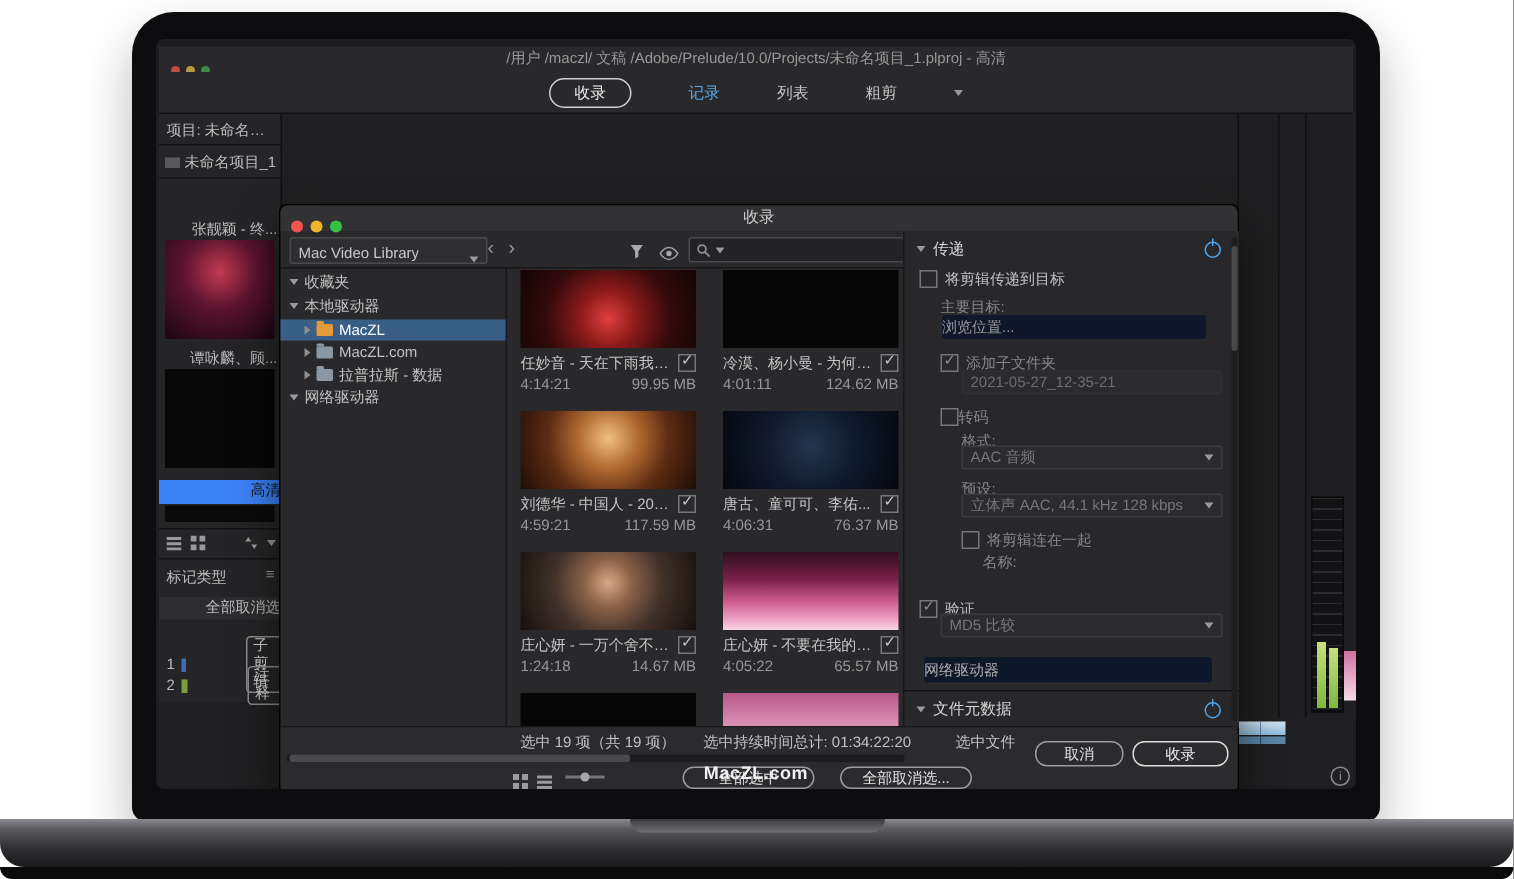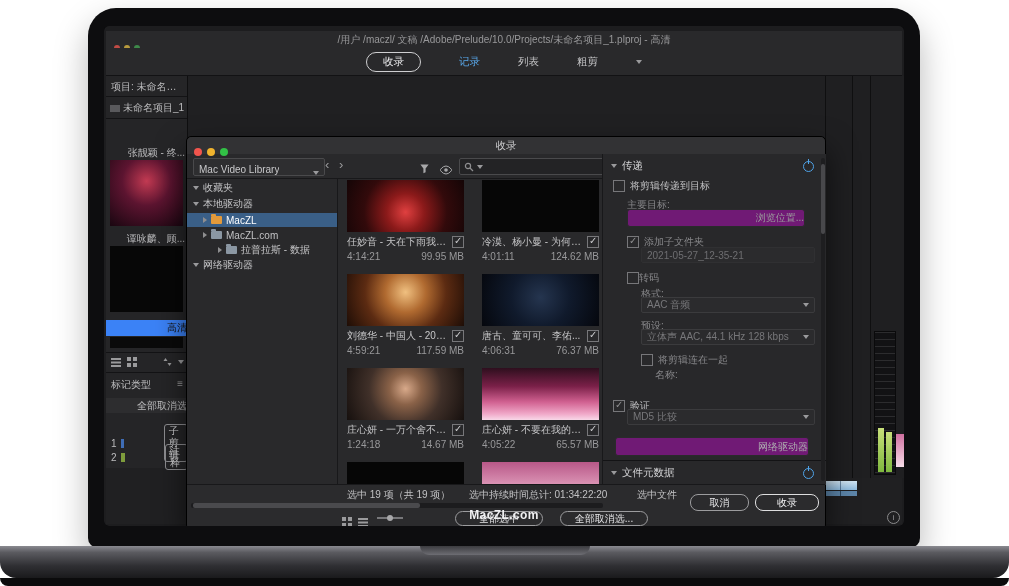--- a/index.html
+++ b/index.html
@@ -85,22 +85,22 @@
   .chk{width:10px;height:10px;border:1px solid #77777a;background:#29292b;position:relative;display:inline-block;}
   .chk.on::after{content:"\2713";position:absolute;top:-2px;left:1px;font-size:10px;color:#cacacc;}
   .chk.dim::after{color:#8e8e90;}
 
   .transfer{position:absolute;left:415px;top:17px;width:223px;bottom:42px;background:#28282a;
             border-left:1px solid #18181a;}
   .tp-label{font-size:10px;position:absolute;}
   .c-on{color:#c2c2c4;} .c-dim{color:#87878a;} .c-val{color:#6e6e71;}
   .power{width:9px;height:9px;border:1px solid #4fa3e8;border-radius:50%;position:absolute;}
   .power::after{content:"";position:absolute;top:-3px;left:3.5px;width:1.5px;height:5px;background:#4fa3e8;}
-  .tbtn{position:absolute;background:#701a75;border:1px solid #2a2a2c;border-radius:3px;
-        font-size:10px;color:#9a9a9c;display:flex;align-items:center;justify-content:flex-end;}
+  .tbtn{position:absolute;background:#0f172a;border:1px solid #2a2a2c;border-radius:3px;
+        font-size:10px;color:#9a9a9c;display:flex;align-items:center;justify-content:flex-start;}
   .ddrow{position:absolute;background:#2b2b2d;border:1px solid #3b3b3d;border-radius:2px;
          font-size:10px;color:#77777a;display:flex;align-items:center;justify-content:space-between;padding:0 5px;}
   .scroll-v{position:absolute;right:1px;top:4px;bottom:4px;width:4px;background:#1e1e20;border-radius:2px;}
   .scroll-v::after{content:"";position:absolute;left:0;top:6px;width:4px;height:70px;background:#48484b;border-radius:2px;}
 
   .dlg-footer{position:absolute;left:0;right:0;bottom:0;height:42px;background:#2b2b2d;
               border-top:1px solid #18181a;border-radius:0 0 3px 3px;}
   .pill{border:1px solid #9c9c9e;border-radius:8px;background:#2b2b2d;color:#e2e2e4;font-size:10px;
         display:flex;align-items:center;justify-content:center;position:absolute;}
   .pill-bright{border-color:#dededf;color:#f0f0f2;}
@@ -275,21 +275,21 @@
             <div class="tree-row tree-sel" style="top:35px;padding-left:16px">
               <span class="tri-r"></span>
               <span class="folder f-orange"></span>
               <span class="nowrap">MacZL</span>
             </div>
             <div class="tree-row" style="top:50px;padding-left:16px">
               <span class="tri-r"></span>
               <span class="folder f-gray"></span>
               <span class="nowrap">MacZL.com</span>
             </div>
-            <div class="tree-row" style="top:65px;padding-left:31px">
+            <div class="tree-row" style="top:65px;padding-left:16px">
               <span class="tri-r"></span>
               <span class="folder f-gray"></span>
               <span class="nowrap">拉普拉斯 - 数据</span>
             </div>
             <div class="tree-row" style="top:80px;padding-left:6px">
               <span class="tri-d"></span>
               <span class="nowrap">网络驱动器</span>
             </div>
           </div>
 

